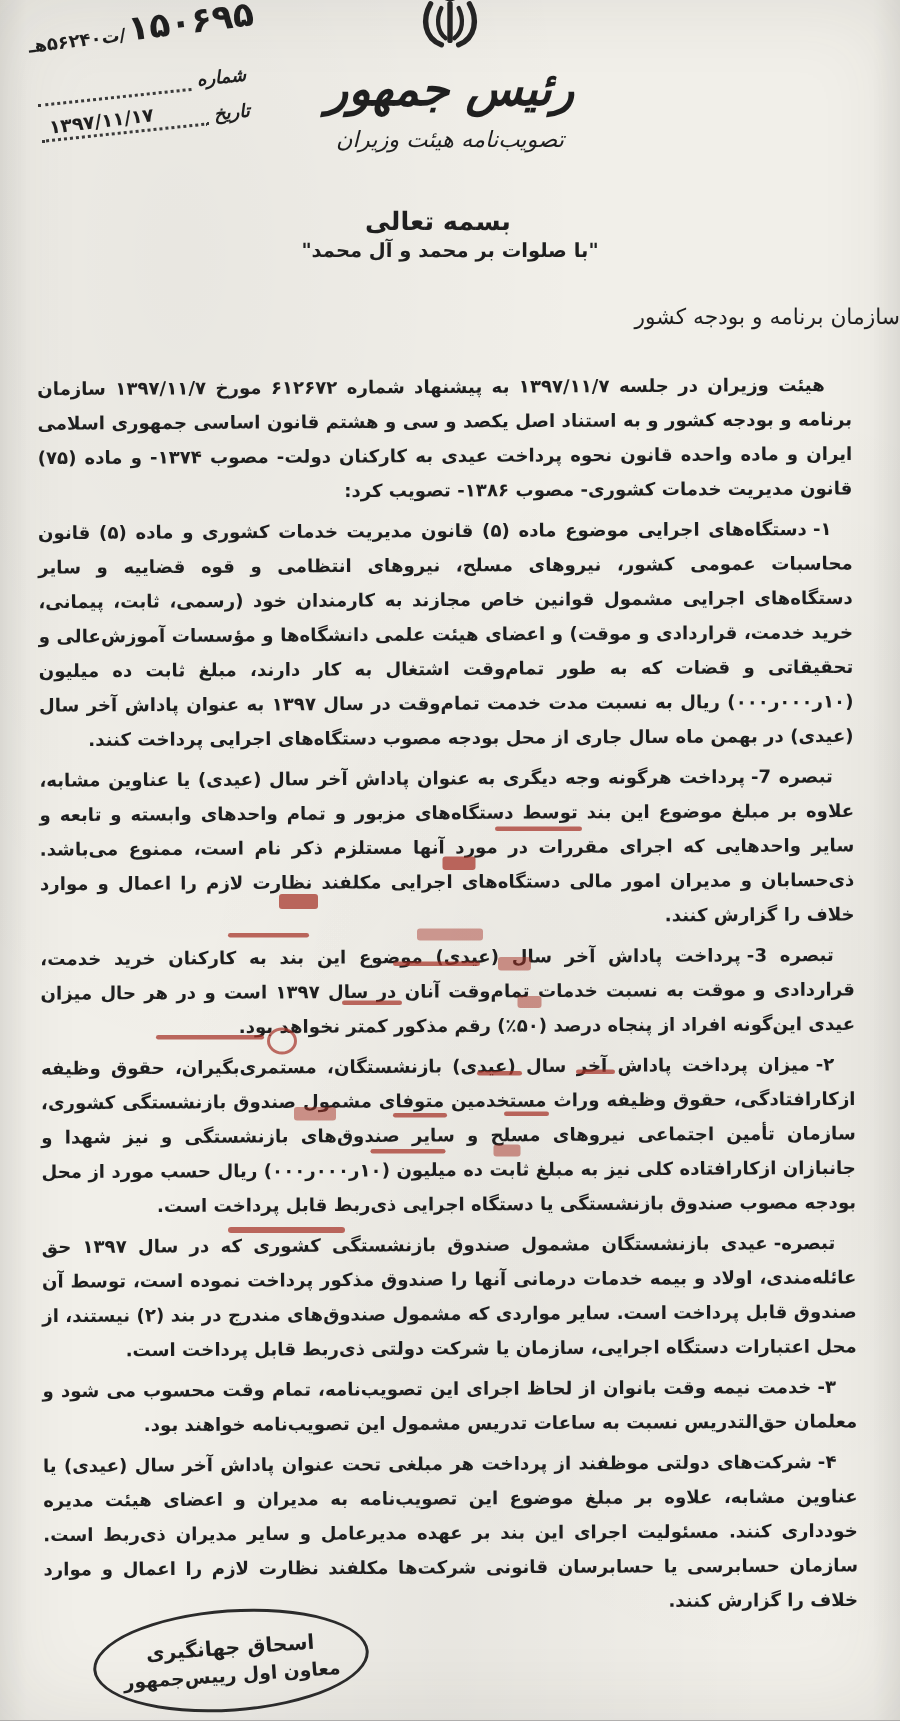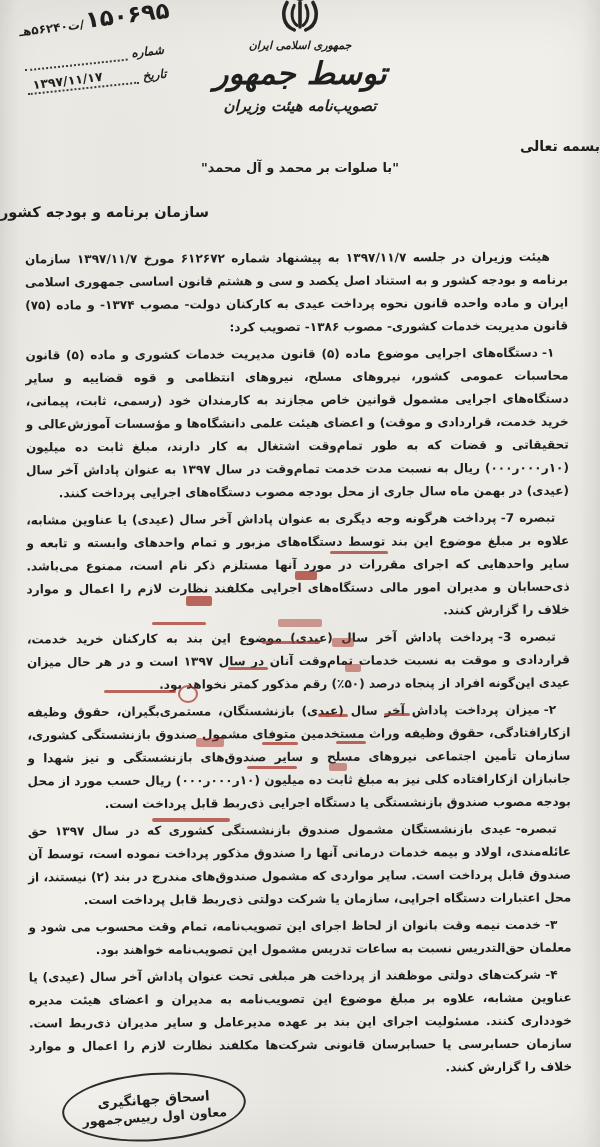--- a/index.html
+++ b/index.html
@@ -42,25 +42,25 @@
     letter-spacing:1px; transform:rotate(-1deg);
     direction:ltr;
   }
   .letterhead{
     position:absolute; top:0; left:150px; right:150px;
     text-align:center;
   }
   .emblem{margin-top:-7px; display:inline-block;}
   .lh-country{font-size:11px; font-weight:bold; font-style:italic; margin-top:0px;}
   .lh-office{font-size:31px; font-weight:bold; font-style:italic; line-height:1.25; margin-top:2px;}
-  .lh-doctype{font-size:15px; font-weight:bold; font-style:italic; margin-top:4px;}
+  .lh-doctype{font-size:15px; font-weight:normal; font-style:italic; margin-top:4px;}
   
-  .basmala{position:absolute; top:138px; left:0; right:0; text-align:right; font-size:14px; font-weight:bold;}
+  .basmala{position:absolute; top:138px; left:0; right:16px; text-align:center; font-size:17px; font-weight:bold;}
   .salutation{position:absolute; top:160px; left:0; right:0; text-align:center; font-size:13px; font-weight:bold;}
-  .addressee{position:absolute; top:204px; left:0; right:0; text-align:left; font-size:14.5px; font-weight:bold;}
+  .addressee{position:absolute; top:204px; left:0; right:0; text-align:right; font-size:14.5px; font-weight:normal;}
   
   .body{
     position:absolute; top:247px; right:30px; left:27px;
     transform:rotate(-0.3deg);
     font-size:12.1px; font-weight:bold;
     line-height:23px;
     text-align:justify;
   }
   .body p{margin:0 0 4px 0; text-indent:14px;}
   .p-label{margin-left:4px;}
@@ -105,22 +105,21 @@
     <span class="emblem">
       <svg width="46" height="42" viewBox="0 0 64 56" fill="none" stroke="#242424" stroke-linecap="round">
         <path d="M14 12 C6 26 8 44 24 50" stroke-width="5"></path>
         <path d="M50 12 C58 26 56 44 40 50" stroke-width="5"></path>
         <path d="M24 16 C19 26 20 38 28 44" stroke-width="4"></path>
         <path d="M40 16 C45 26 44 38 36 44" stroke-width="4"></path>
         <path d="M32 12 L32 46" stroke-width="5"></path>
         <path d="M25 5 Q32 11 39 5" stroke-width="3.5"></path>
       </svg>
     </span>
-    <div class="lh-country">جمهوری اسلامی ایران</div>
-    <div class="lh-office">توسط جمهور</div>
+    <div class="lh-office">رئیس جمهور</div>
     <div class="lh-doctype">تصویب‌نامه هیئت وزیران</div>
   </div>
 
   <div class="basmala">بسمه تعالی</div>
   <div class="salutation">"با صلوات بر محمد و آل محمد"</div>
   <div class="addressee">سازمان برنامه و بودجه کشور</div>
 
   <div class="body">
     <p>
       <b class="p-label"></b><span>هیئت وزیران در جلسه ۱۳۹۷/۱۱/۷ به پیشنهاد شماره ۶۱۲۶۷۲ مورخ ۱۳۹۷/۱۱/۷ سازمان برنامه و بودجه کشور و به استناد اصل یکصد و سی و هشتم قانون اساسی جمهوری اسلامی ایران و ماده واحده قانون نحوه پرداخت عیدی به کارکنان دولت- مصوب ۱۳۷۴- و ماده (۷۵) قانون مدیریت خدمات کشوری- مصوب ۱۳۸۶- تصویب کرد:</span>

